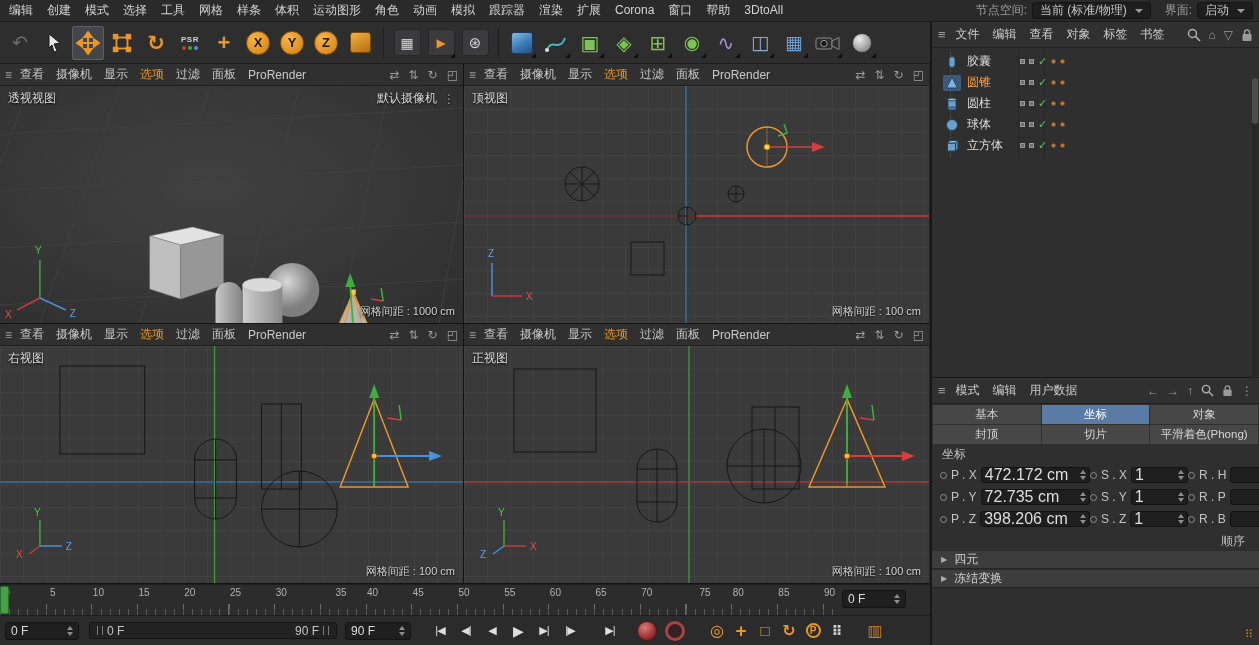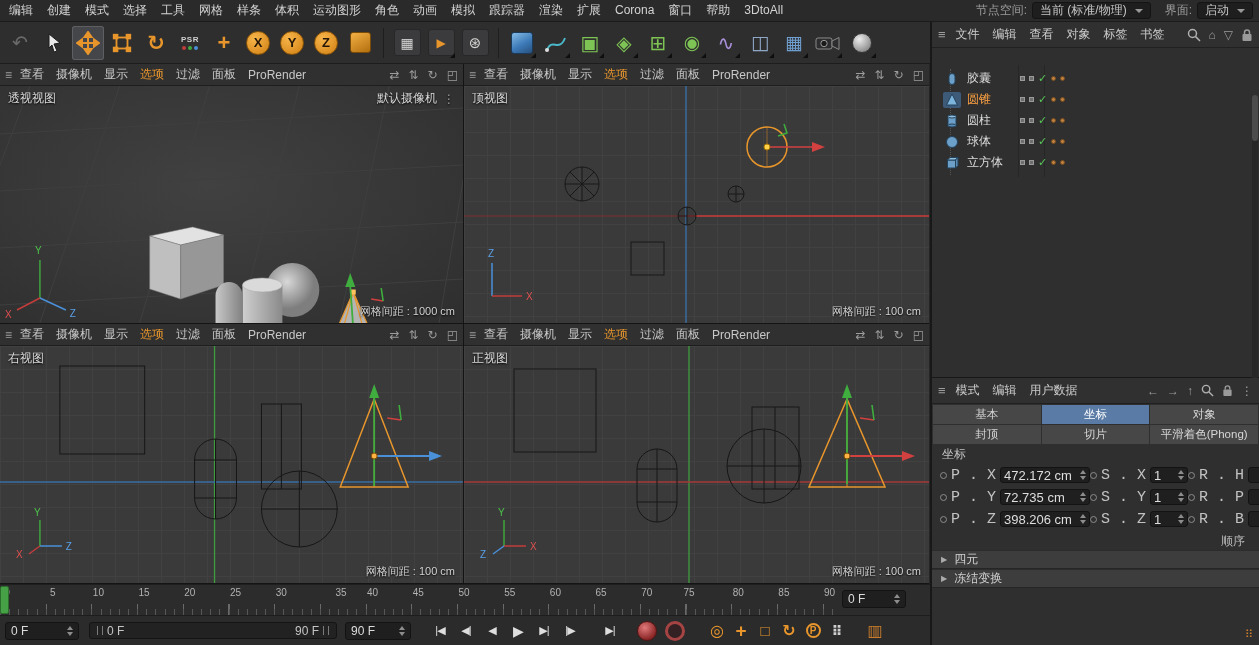--- a/index.html
+++ b/index.html
@@ -83,21 +83,21 @@
   .rec.auto { background:#342123; border:3px solid #a64444; }
   .okey { width:24px; height:22px; display:flex; align-items:center; justify-content:center; color:#e8962c; font-weight:bold; cursor:pointer; }
   .pcirc { width:15px; height:15px; border:2px solid #e8962c; border-radius:50%; display:flex; align-items:center; justify-content:center; font-size:10px; font-weight:bold; color:#e8962c; }
 
   
   .om { flex:0 0 356px; display:flex; flex-direction:column; border-bottom:1px solid #181818; background:#2f2f2f; position:relative; }
   .om-header, .am-header { flex:0 0 26px; display:flex; align-items:center; padding:0 6px; gap:1px; background:#303030; border-bottom:1px solid #202020; }
   .pm-item { padding:0 6px; color:#cccccc; cursor:default; }
   .h-icons { margin-left:auto; display:flex; gap:8px; align-items:center; color:#9c9c9c; }
   .h-icons > * { cursor:pointer; }
-  .om-rows { flex:1; position:relative; padding-top:3px;margin-top:17px; }
+  .om-rows { flex:1; position:relative; padding-top:3px; }
   .om-vline { position:absolute; top:0; width:1px; height:112px; background:#262626; }
   .om-tree { position:absolute; left:18px; top:4px; height:106px; border-left:1px dotted #555; }
   .om-row { height:21px; display:flex; align-items:center; padding-left:11px; gap:6px; position:relative; cursor:pointer; }
   .om-name { color:#dcdcdc; }
   .om-row.selected .om-name { color:#ffa242; }
   .om-row.selected .obj-chip { background:#3d5a78; }
   .obj-chip { width:18px; height:16px; display:flex; align-items:center; justify-content:center; border-radius:2px; }
   .om-cluster { position:absolute; left:88px; top:0; height:21px; display:flex; align-items:center; gap:4px; }
   .sqt { width:5px; height:5px; background:#6e6e6e; border:1px solid #9a9a9a; display:block; }
   .check { color:#58c858; font-size:11px; font-weight:bold; }
@@ -108,23 +108,23 @@
   
   .am { flex:1; display:flex; flex-direction:column; background:#2f2f2f; position:relative; min-height:0; }
   .am-title { flex:0 0 22px; display:flex; align-items:center; gap:7px; padding:0 9px; color:#e2e2e2; }
   .am-tabs { display:flex; gap:1px; padding:1px 1px 0 1px; }
   .am-tab { flex:1; height:19px; background:#474747; display:flex; align-items:center; justify-content:center; color:#d6d6d6; cursor:pointer; font-size:11.5px; white-space:nowrap; }
   .am-tab.active { background:#5a7ba6; color:#ffffff; }
   .am-sec { height:21px; display:flex; align-items:center; padding:0 10px; color:#c2c2c2; }
   .coords { width:329px; overflow:hidden; display:grid; grid-template-columns:150px 98px 128px; row-gap:4px; padding:1px 0 4px 8px; }
   .crow { display:flex; align-items:center; gap:4px; height:18px; }
   .kdot { width:7px; height:7px; border:1px solid #8c8c8c; border-radius:50%; flex:0 0 7px; }
-  .clabel { color:#c2c2c2; white-space:nowrap; font-size:15px;font-family:Liberation Mono, monospace; }
+  .clabel { color:#c2c2c2; white-space:nowrap; font-size:12px; }
   .cfield { flex:1; min-width:28px; background:#1f1f1f; border:1px solid #131313; border-radius:3px; height:16px; display:flex; align-items:center; padding:0 3px; }
-  .cval { font-size:13px; color:#dedede; white-space:nowrap; overflow:hidden; }
+  .cval { font-size:16px; color:#dedede; white-space:nowrap; overflow:hidden; }
   .order-row { height:18px; display:flex; align-items:center; justify-content:flex-end; padding-right:14px; color:#bcbcbc; }
   .am-group { height:19px; background:#3d3d3d; border-top:1px solid #2c2c2c; border-bottom:1px solid #262626; display:flex; align-items:center; gap:7px; padding:0 9px; color:#d0d0d0; cursor:pointer; }
   .tri8 { font-size:8px; color:#ababab; }
   .corner-ico { position:absolute; right:6px; bottom:4px; color:#c87c2c; font-size:11px; }
 </style>
 </head>
 <body>
 
 <div class="app">
 
@@ -563,21 +563,21 @@
         <span class="tick-label" style="left:235.5px">25</span>
         <span class="tick-label" style="left:281.2px">30</span>
         <span class="tick-label" style="left:341px">35</span>
         <span class="tick-label" style="left:372.6px">40</span>
         <span class="tick-label" style="left:418.3px">45</span>
         <span class="tick-label" style="left:464px">50</span>
         <span class="tick-label" style="left:509.7px">55</span>
         <span class="tick-label" style="left:555.4px">60</span>
         <span class="tick-label" style="left:601.1px">65</span>
         <span class="tick-label" style="left:646.8px">70</span>
-        <span class="tick-label" style="left:689px">75</span>
+        <span class="tick-label" style="left:705px">75</span>
         <span class="tick-label" style="left:738.2px">80</span>
         <span class="tick-label" style="left:783.9px">85</span>
         <span class="tick-label" style="left:829.6px">90</span>
         <div class="playhead"></div>
         <div class="field ruler-frame">
           <span>0 F</span>
           <span class="spinner">
               <i class="su"></i>
               <i class="sd"></i>
             </span>

